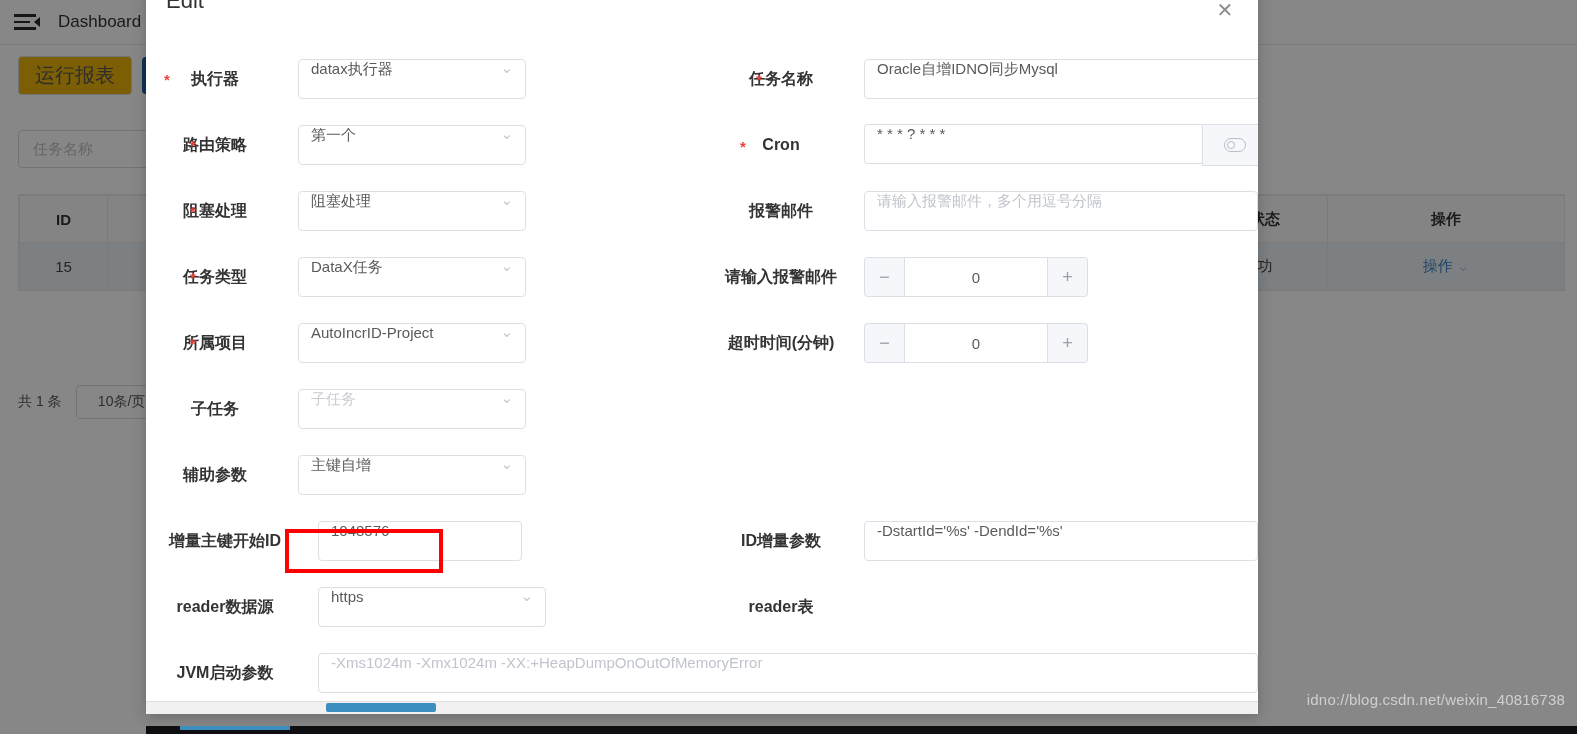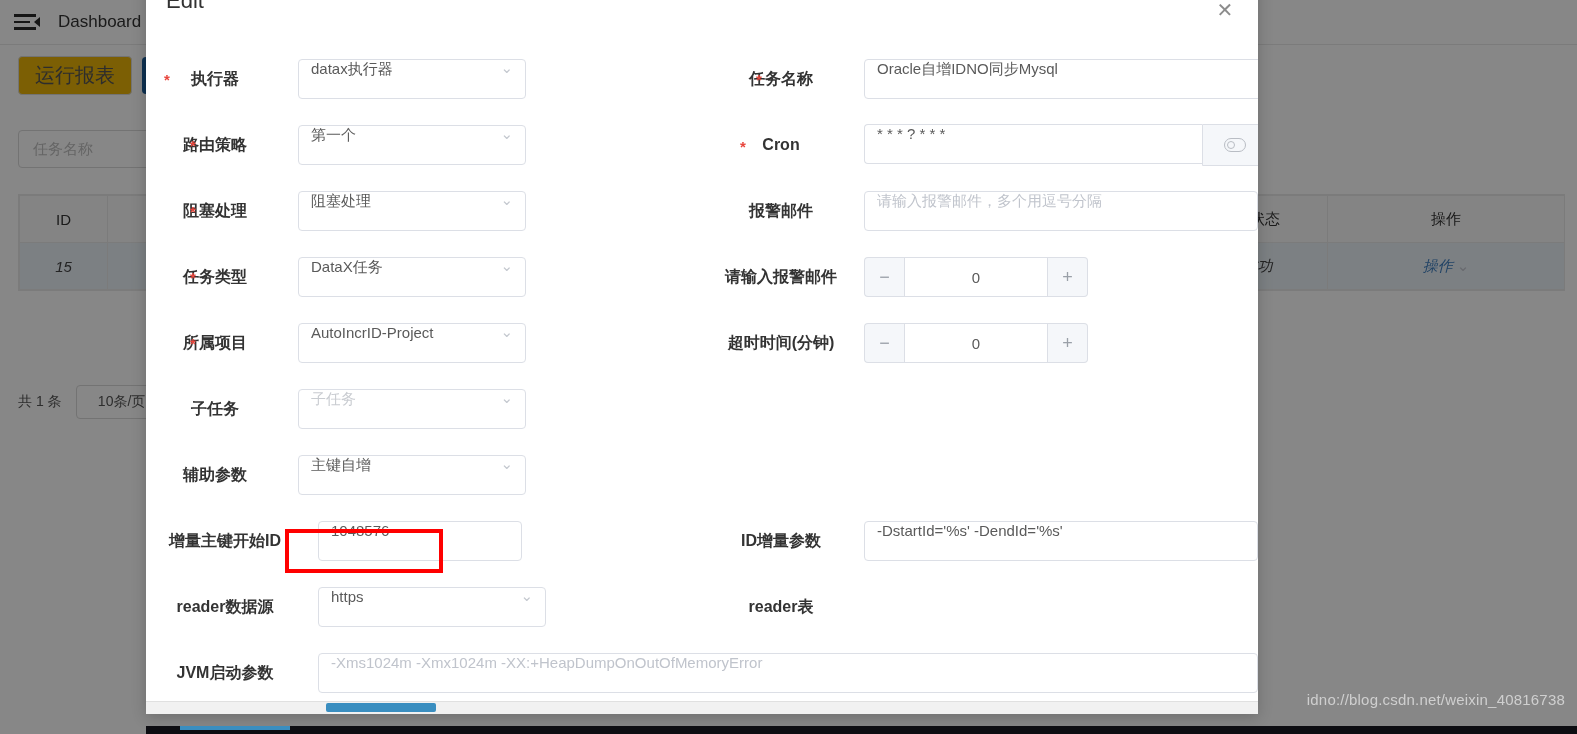--- a/index.html
+++ b/index.html
@@ -57,22 +57,22 @@
 
   .bg-table {
     position: absolute; left: 18px; top: 194px; width: 1545px;
     border: 1px solid #e8e8e8; border-collapse: collapse;
   }
   .bg-table table { border-collapse: collapse; width: 1545px; table-layout: fixed; }
   .bg-table th, .bg-table td {
     border: 1px solid #e8e8e8; height: 44px; text-align: center;
     font-size: 15px; color: #444; font-weight: normal;
   }
-  .bg-table th { background: #fafafa; font-weight: normal; color: #333; }
-  .bg-table td { background: #eaf1f8; color: #444; font-style: italic; }
+  .bg-table th { background: #fafafa; font-weight: bold; color: #333; }
+  .bg-table td { background: #eaf1f8; color: #444; }
   .link-action { color: #3f7fbf; cursor: pointer; }
 
   .bg-pager {
     position: absolute; left: 18px; top: 385px; width: 400px; height: 34px;
     display: flex; align-items: center; gap: 14px; font-size: 14px; color: #555;
   }
   .pager-select {
     border: 1px solid #d9d9d9; border-radius: 4px; height: 32px; width: 90px;
     display: flex; align-items: center; justify-content: center;
     font-size: 14px; color: #555; background: #fff;

